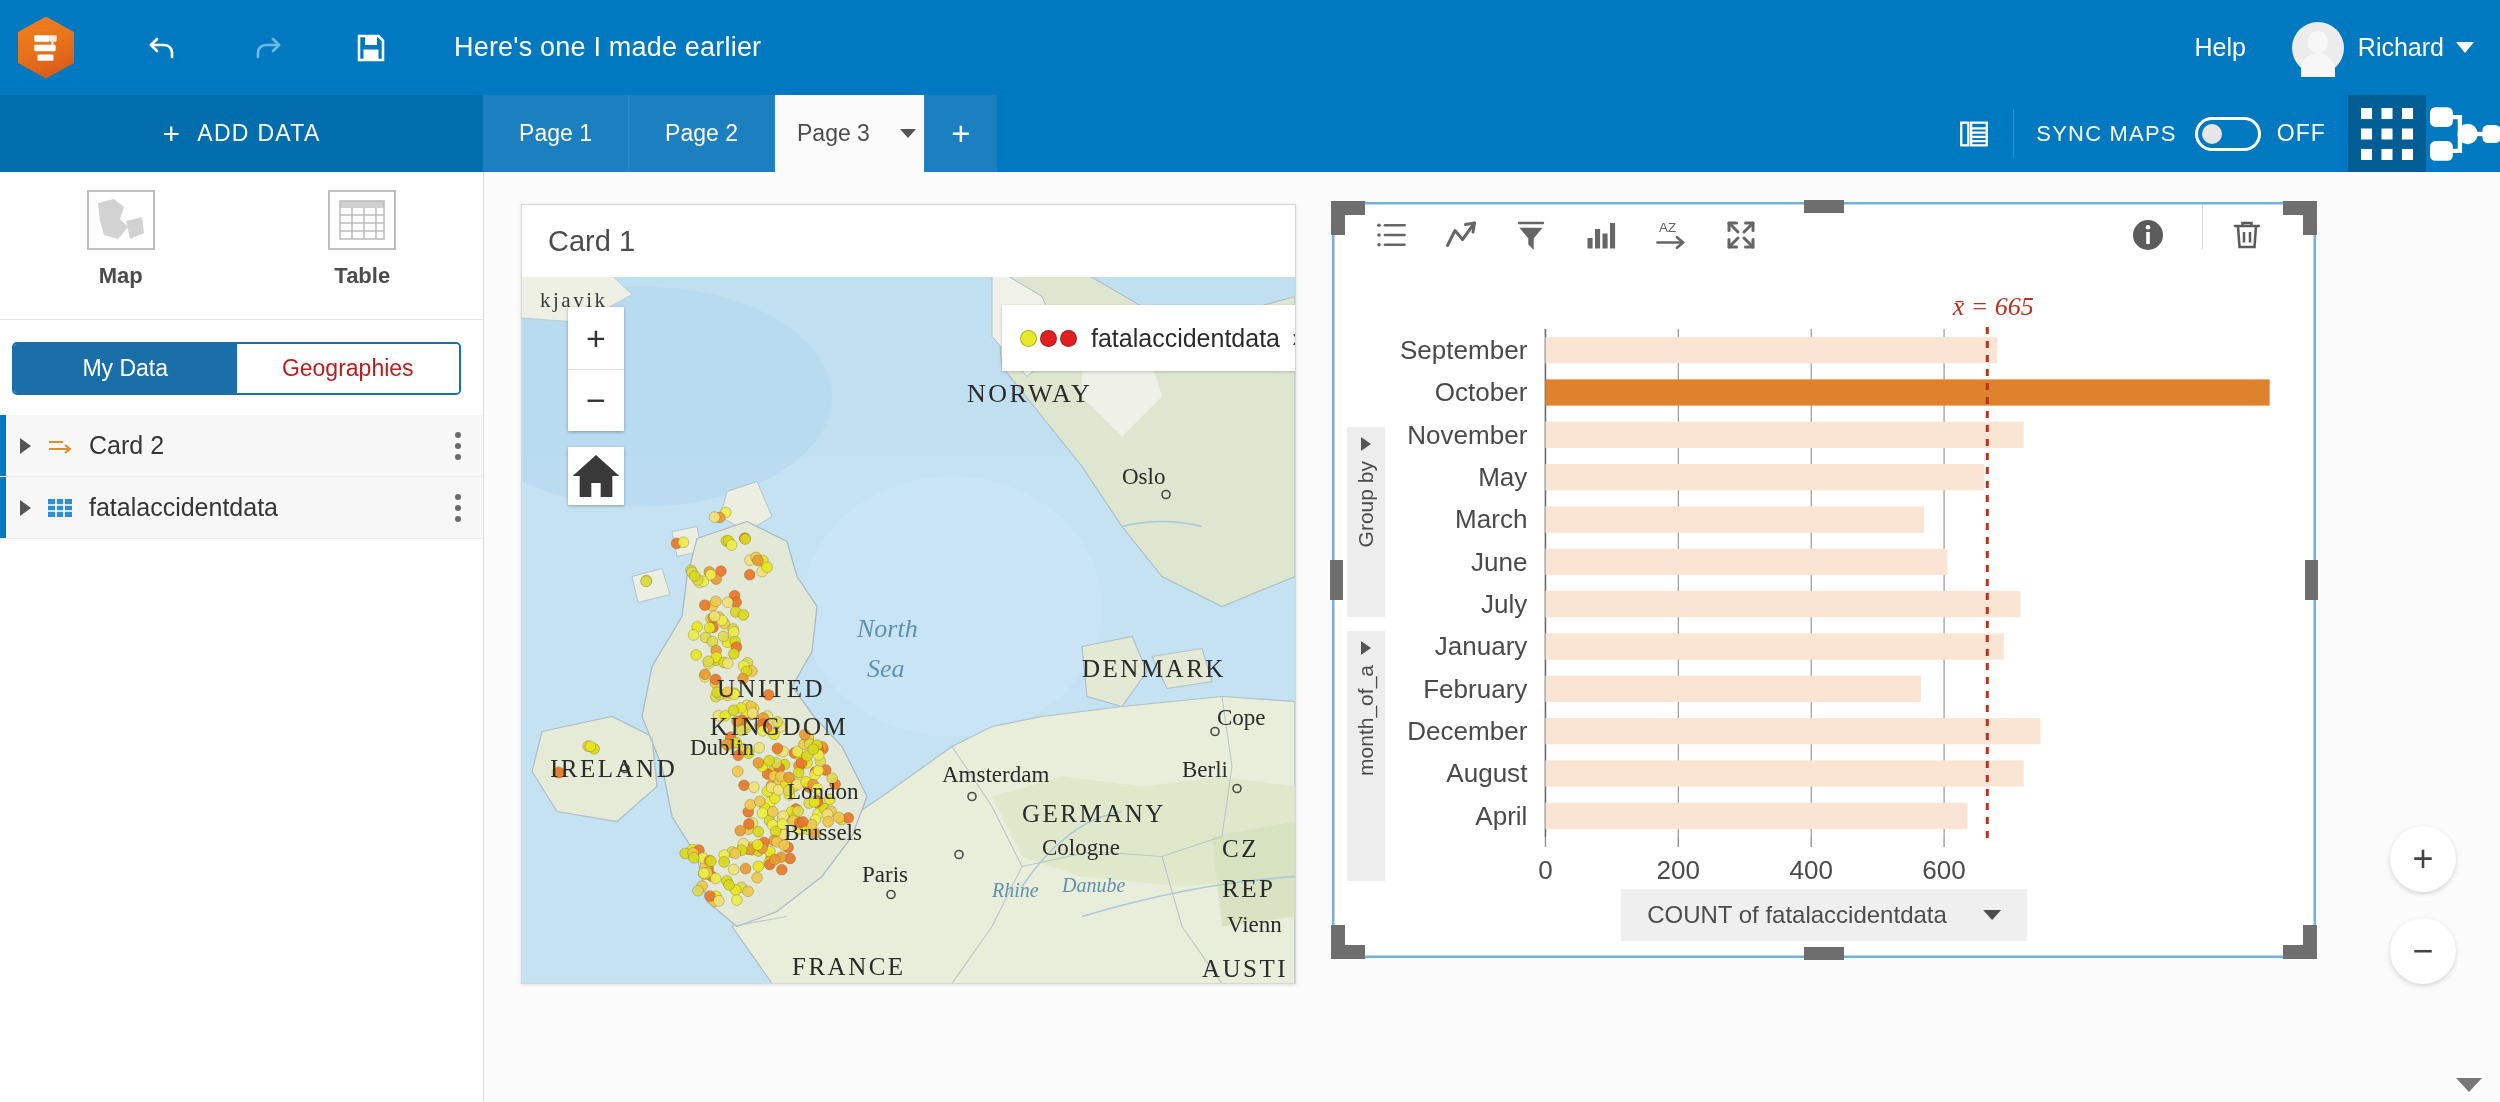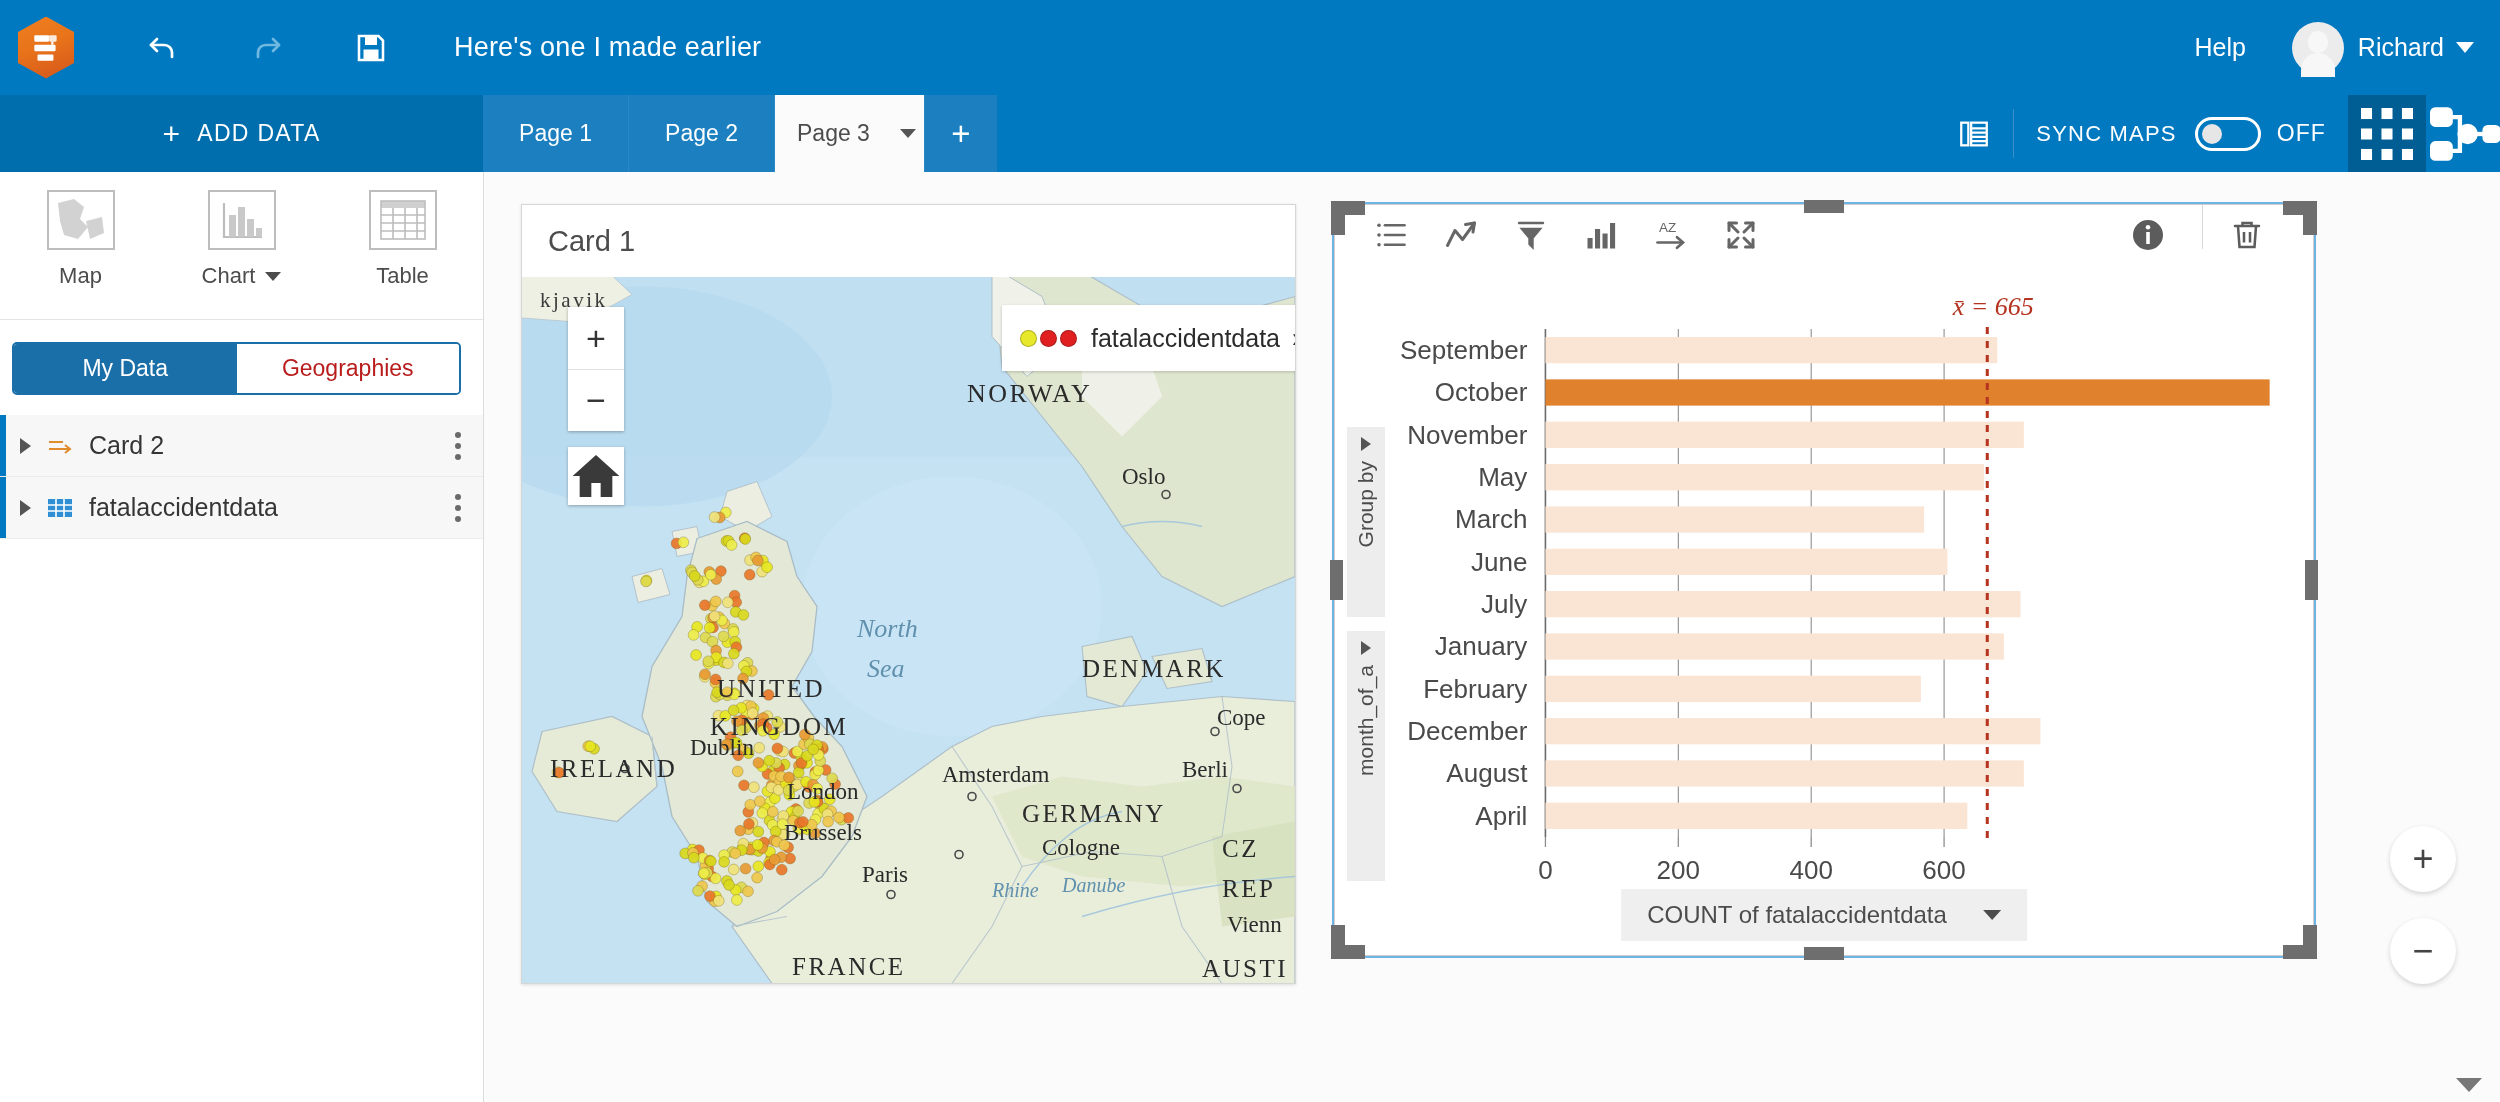--- a/index.html
+++ b/index.html
@@ -65,21 +65,21 @@
   .sync-wrap { display:flex; align-items:center; padding:0 22px; }
   .sync-label { color:#fff; font-size:22px; letter-spacing:1.2px; margin-right:18px; }
   .toggle { width:66px; height:34px; border-radius:17px; border:3px solid #fff; position:relative; cursor:pointer; }
   .toggle .knob { position:absolute; left:4px; top:4px; width:20px; height:20px; border-radius:50%; background:#e6e6e6; }
   .sync-state { color:#fff; font-size:23px; letter-spacing:1.1px; margin-left:16px; }
   .grid-btn { width:78px; background:#005e94; display:flex; align-items:center; justify-content:center; cursor:pointer; }
   .share-btn { width:74px; display:flex; align-items:center; justify-content:center; cursor:pointer; }
 
   
   .leftpanel { position:absolute; left:0; top:172px; width:484px; height:930px; background:#fff; border-right:1px solid #dcdcdc; }
-  .viz-row { display:flex; height:148px; border-bottom:1px solid #e4e4e4; align-items:flex-start; padding-top:18px; }
+  .viz-row { display:flex; height:148px; border-bottom:1px solid #e4e4e4; align-items:flex-start; padding-top:18px;font-weight:bold; }
   .viz-item { flex:1; display:flex; flex-direction:column; align-items:center; cursor:pointer; }
   .viz-thumb { width:68px; height:60px; border:2px solid #bdbdbd; background:#fff; display:flex; align-items:center; justify-content:center; }
   .viz-label { margin-top:13px; font-size:22px; color:#4c4c4c; display:flex; align-items:center; }
   .viz-label .vcaret { width:0;height:0;border-left:8px solid transparent;border-right:8px solid transparent;border-top:9px solid #4c4c4c; margin-left:10px; }
 
   .seg-wrap { padding:22px 22px 0 12px; }
   .seg { display:flex; height:53px; border:2px solid #1a6fa8; border-radius:5px; overflow:hidden; }
   .seg-btn { flex:1; display:flex; align-items:center; justify-content:center; font-size:23px; cursor:pointer; }
   .seg-btn.on { background:#1a6fa8; color:#fff; }
   .seg-btn.off { background:#fff; color:#b91c1c; }
@@ -277,36 +277,20 @@
         <div class="viz-thumb">
           <svg viewBox="0 0 54 46" width="54" height="46">
             <rect width="54" height="46" fill="#ffffff"></rect>
             <path d="M4 6 L20 2 L30 10 L26 22 L34 30 L24 42 L10 38 L6 24 Z" fill="#d2d2d2"></path>
             <path d="M32 24 L48 20 L50 36 L36 42 Z" fill="#d2d2d2"></path>
           </svg>
         </div>
         <div class="viz-label">
             <span>Map</span>
           </div>
-      </div>
-      <div class="viz-item">
-        <div class="viz-thumb">
-          <svg viewBox="0 0 54 46" width="54" height="46">
-            <rect width="54" height="46" fill="#ffffff"></rect>
-            <path d="M9 6 v34 h38" stroke="#bdbdbd" stroke-width="2.2" fill="none"></path>
-            <rect x="14" y="18" width="7" height="22" fill="#c9c9c9"></rect>
-            <rect x="23" y="10" width="7" height="30" fill="#c9c9c9"></rect>
-            <rect x="32" y="22" width="7" height="18" fill="#c9c9c9"></rect>
-            <rect x="41" y="31" width="6" height="9" fill="#c9c9c9"></rect>
-          </svg>
-        </div>
-        <div class="viz-label">
-          <span>Chart</span>
-          <span class="vcaret"></span>
-        </div>
       </div>
       <div class="viz-item">
         <div class="viz-thumb">
           <svg viewBox="0 0 54 46" width="54" height="46">
             <rect width="54" height="46" fill="#ffffff"></rect>
             <rect x="5" y="4" width="44" height="7" fill="#d0d0d0"></rect>
             <g stroke="#bdbdbd" stroke-width="1.6" fill="none">
               <rect x="5" y="4" width="44" height="38"></rect>
               <path d="M5 18h44M5 26h44M5 34h44M17 11v31M29 11v31M41 11v31"></path>
             </g>

